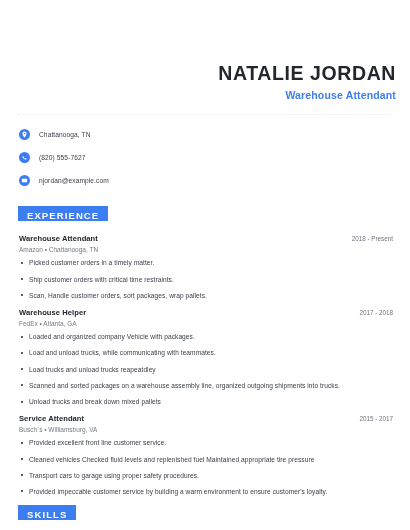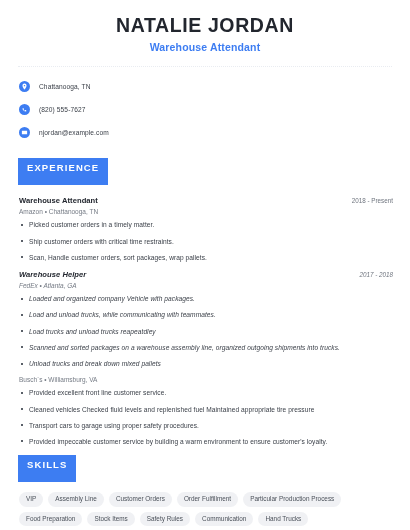--- a/index.html
+++ b/index.html
@@ -6,21 +6,21 @@
   html, body {
     width: 410px; height: 530px;
     background: #ffffff;
     font-family: "Liberation Sans", sans-serif;
     color: #2b2f36;
     overflow: hidden;
   }
   .resume { width: 410px; height: 530px; padding: 0 14px; position: relative; }
 
   
-  .header { padding-top: 14px; text-align: center; }
+  .header { padding-top: 14px; text-align: right; margin-top: 48px; }
   .name {
     font-size: 19.5px; font-weight: bold; letter-spacing: 0.6px;
     color: #22262e; line-height: 1.2;
   }
   .job-title {
     margin-top: 4px; font-size: 10.5px; font-weight: bold;
     color: #3d7df2; letter-spacing: 0.15px;
   }
   .divider {
     margin: 13px 4px 0 4px; height: 1px;
@@ -37,21 +37,21 @@
     margin-right: 9px;
   }
   .ic svg { display: block; }
   .contact-text { font-size: 6.6px; color: #3b4049; letter-spacing: 0.1px; }
 
   
   .section { margin-top: 16px; }
   .section-badge {
     display: inline-block; background: #3d7df2; color: #ffffff;
     font-size: 9.5px; font-weight: bold; letter-spacing: 1.1px;
-    padding: 4px 9px 12px 9px;
+    padding: 4px 9px 0 9px;
   }
   .section-badge-wrap { padding-left: 4px; }
 
   
   .job { margin-top: 11px; padding-left: 5px; padding-right: 3px; }
   .job-head { display: flex; align-items: baseline; justify-content: space-between; }
   .job-role { font-size: 7.6px; font-weight: bold; color: #23272f; letter-spacing: 0.05px; }
   .job-dates { font-size: 6.3px; color: #6e747e; white-space: nowrap; }
   .job-meta { margin-top: 3px; font-size: 6.5px; color: #757b85; }
   .bullets { margin-top: 6px; }
@@ -137,21 +137,21 @@
         </div>
         <div class="bullet">
           <span class="dot">
               <i></i>
             </span>
           <span class="bullet-text">Scan, Handle customer orders, sort packages, wrap pallets.</span>
         </div>
       </div>
     </div>
 
-    <div class="job" style="margin-top:1px;font-style:italic;">
+    <div class="job" style="margin-top:1px;">
       <div class="job-head">
         <span class="job-role">Warehouse Helper</span>
         <span class="job-dates">2017 - 2018</span>
       </div>
       <div class="job-meta">FedEx • Atlanta, GA</div>
       <div class="bullets">
         <div class="bullet">
           <span class="dot">
               <i></i>
             </span>
@@ -178,20 +178,24 @@
         <div class="bullet">
           <span class="dot">
               <i></i>
             </span>
           <span class="bullet-text">Unload trucks and break down mixed pallets</span>
         </div>
       </div>
     </div>
 
     <div class="job" style="margin-top:4px;">
+      <div class="job-head">
+        <span class="job-role">Service Attendant</span>
+        <span class="job-dates">2015 - 2017</span>
+      </div>
       <div class="job-meta">Busch`s • Williamsburg, VA</div>
       <div class="bullets">
         <div class="bullet">
           <span class="dot">
               <i></i>
             </span>
           <span class="bullet-text">Provided excellent front line customer service.</span>
         </div>
         <div class="bullet">
           <span class="dot">

